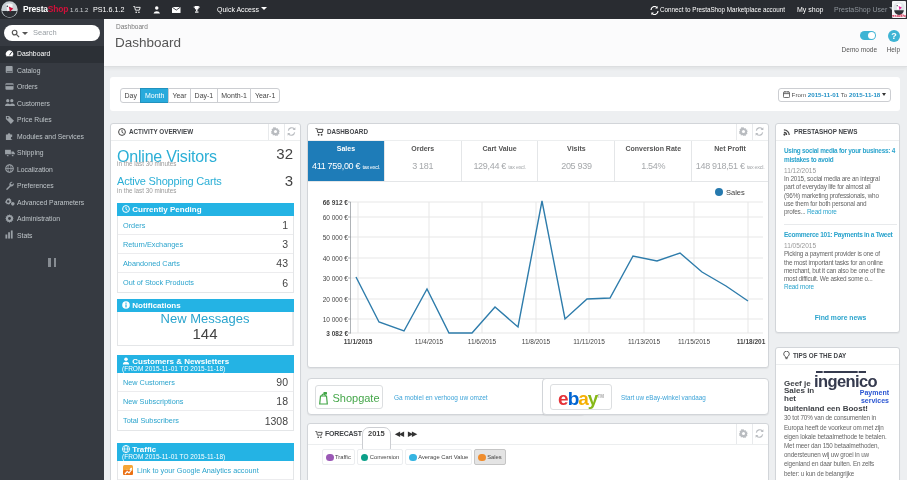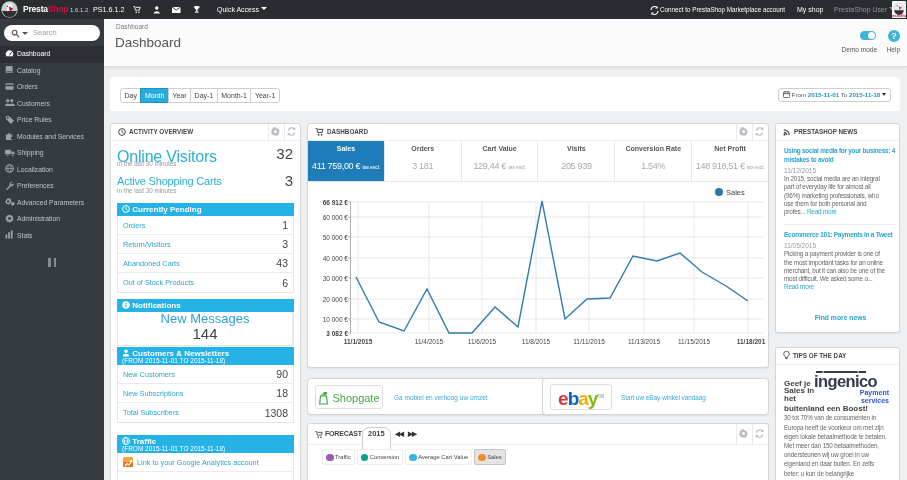--- a/index.html
+++ b/index.html
@@ -253,21 +253,21 @@
         <div class="bluebar" style="margin-top:3px"><svg width="8" height="8" viewBox="0 0 8 8" style="vertical-align:-1px">
               <circle cx="4" cy="4" r="3.4" fill="none" stroke="#fff" stroke-width="1"></circle>
               <path d="M4 2v2.3l1.6 1" stroke="#fff" stroke-width="0.9" fill="none"></path>
             </svg> Currently Pending</div>
         <div class="ltable">
           <div class="trow">
               <a>Orders</a>
               <span class="num">1</span>
             </div>
           <div class="trow">
-              <a>Return/Visitors</a>
+              <a>Return/Exchanges</a>
               <span class="num">3</span>
             </div>
           <div class="trow">
               <a>Abandoned Carts</a>
               <span class="num">43</span>
             </div>
           <div class="trow">
               <a>Out of Stock Products</a>
               <span class="num">6</span>
             </div>
@@ -276,21 +276,21 @@
               <circle cx="4" cy="4" r="3.8" fill="#fff"></circle>
               <rect x="3.4" y="1.6" width="1.2" height="1.2" fill="#24b3e4"></rect>
               <rect x="3.4" y="3.4" width="1.2" height="3" fill="#24b3e4"></rect>
             </svg> Notifications</div>
         <div class="ltable" style="display:flex">
           <div style="flex:1;border-right:1px solid #ececee;text-align:center;padding:2px 0 3px 0">
               <a style="font-size:13px;color:#2ba4cd;line-height:9px;display:block">New Messages</a>
               <div style="font-size:15px;color:#444;line-height:16px;margin-top:3px">144</div>
             </div>
         </div>
-        <div class="bluebar" style="margin-top:1px"><svg width="8" height="8" viewBox="0 0 9 9" style="vertical-align:-1px">
+        <div class="bluebar" style="margin-top:9px"><svg width="8" height="8" viewBox="0 0 9 9" style="vertical-align:-1px">
               <circle cx="4.5" cy="2.5" r="2" fill="#fff"></circle>
               <path d="M1 8.5 a3.5 3.2 0 0 1 7 0 z" fill="#fff"></path>
             </svg> Customers &amp; Newsletters<span class="sub">(FROM 2015-11-01 TO 2015-11-18)</span></div>
         <div class="ltable">
           <div class="trow">
               <a>New Customers</a>
               <span class="num">90</span>
             </div>
           <div class="trow">
               <a>New Subscriptions</a>

